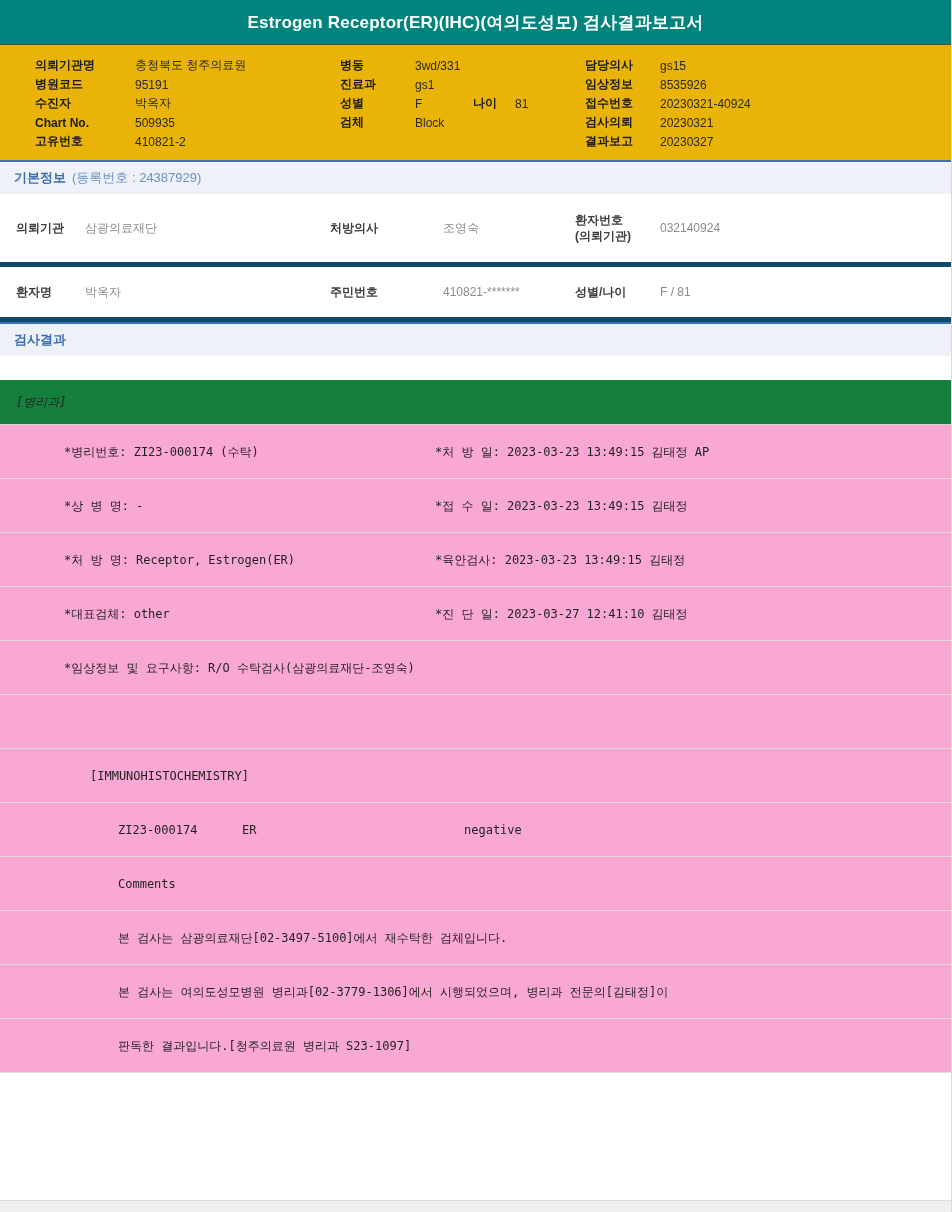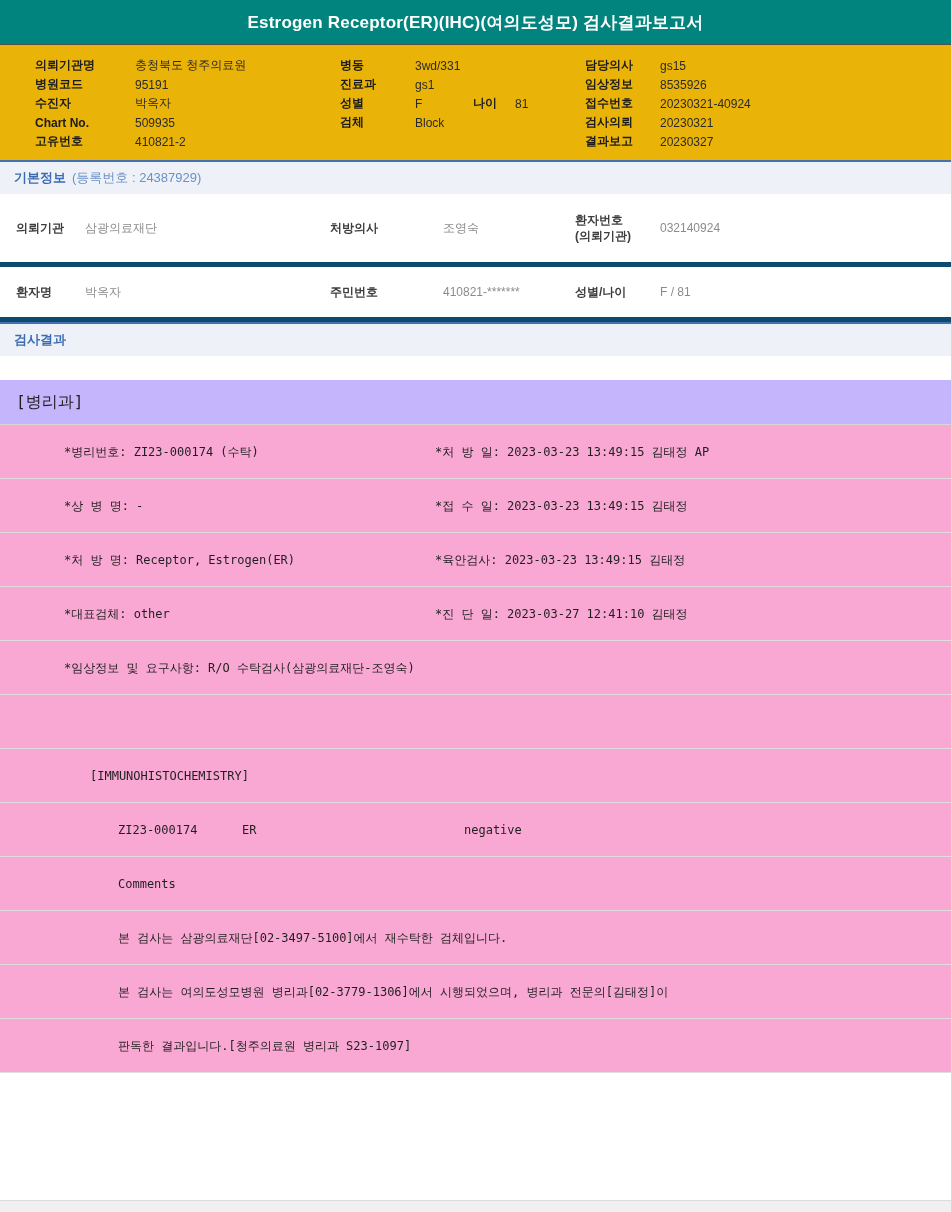--- a/index.html
+++ b/index.html
@@ -55,23 +55,23 @@
   .cell.label { font-weight: bold; color: #3c3c3c; }
   .cell.value { color: #8b8b8b; }
   .pos-l1 { left: 16px; }  .pos-v1 { left: 85px; }
   .pos-l2 { left: 330px; } .pos-v2 { left: 400px; margin-left: 43px; }
   .pos-l3 { left: 575px; } .pos-v3 { left: 660px; }
   .two-line { line-height: 1.35; }
 
   
   .results-gap { height: 24px; background: #fff; }
   .dept-row {
-    height: 45px; background: #c4b5fd; border-bottom: 1px solid #d6d6d6;
+    height: 45px; background: #15803d; border-bottom: 1px solid #d6d6d6;
     display: flex; align-items: center; padding-left: 16px;
-    font-family: "DejaVu Sans Mono", monospace; font-size: 16px; color: #222;
+    font-family: "DejaVu Sans Mono", monospace; font-size: 12px; color: #222; font-style: italic;
   }
   .result-row {
     position: relative; height: 54px; border-bottom: 1px solid #dedede;
     font-family: "DejaVu Sans Mono", monospace; font-size: 12px; color: #1f1f1f;
     background: #f9a8d4;
   }
   .result-row .txt { position: absolute; top: 50%; transform: translateY(-50%); white-space: nowrap; }
   .ind1 { left: 64px; }
   .rcol { left: 435px; }
   .ind2 { left: 90px; }

